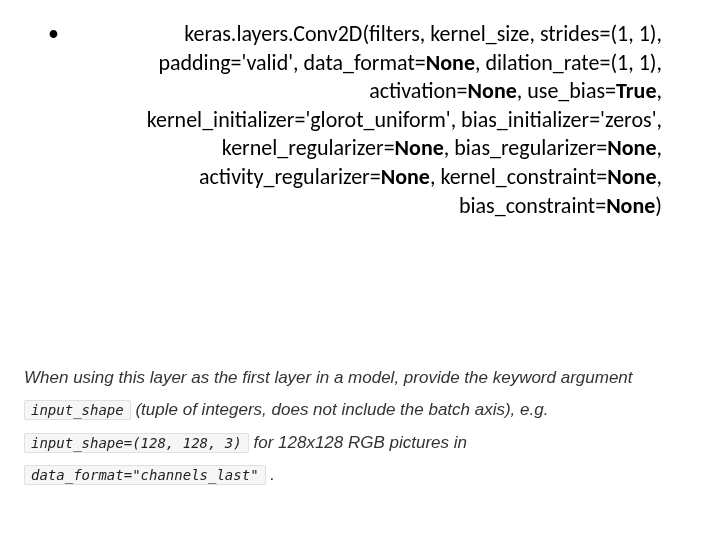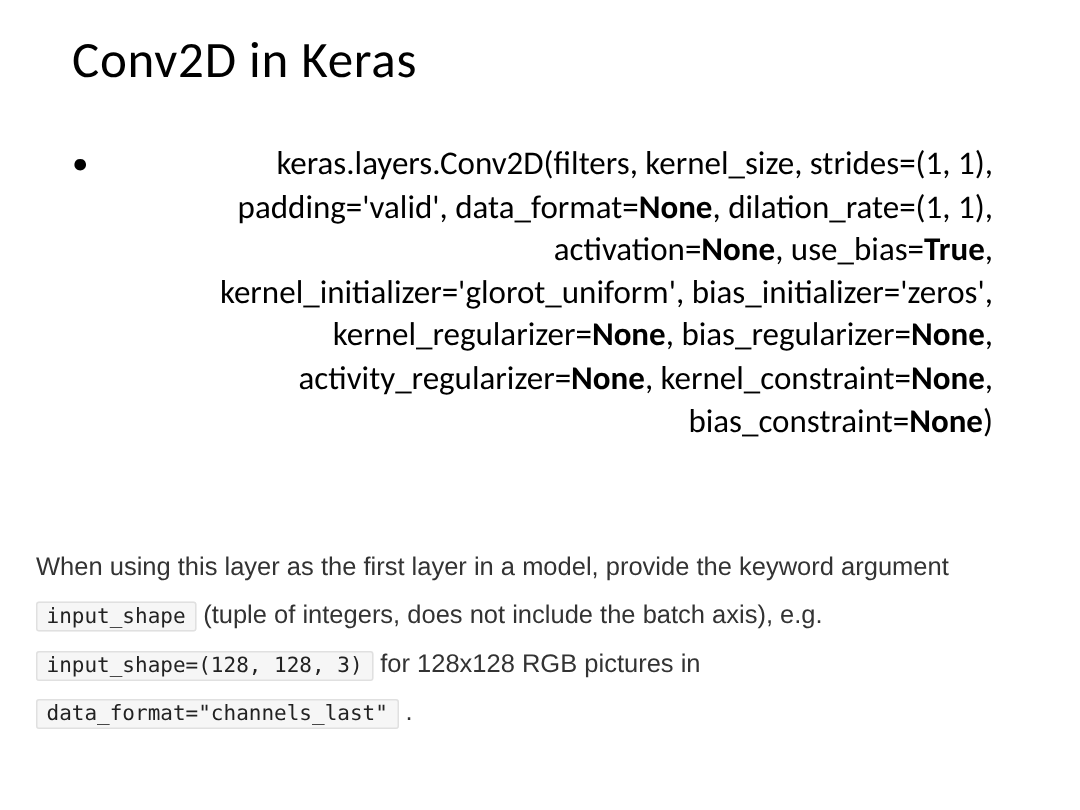--- a/index.html
+++ b/index.html
@@ -41,37 +41,37 @@
   .bullet-text b { font-weight: 700; }
   .note-block {
     position: absolute;
     left: 24px;
     right: 24px;
     top: 362px;
     font-size: 17px;
     color: #333;
     line-height: 1.9;
     font-family: Arial, Helvetica, sans-serif;
+    font-style: italic;
   }
   .note-block .codebox {
     font-family: Consolas, Menlo, monospace;
     font-size: 14px;
     background: #f6f6f6;
     border: 1px solid #e0e0e0;
     padding: 1px 6px;
     border-radius: 2px;
     color: #222;
     white-space: nowrap;
   }
 </style>
 </head>
 <body>
 
 <div class="slide">
-  <h1 class="title">Conv2D in Keras</h1>
 
   <div class="bullet-block">
     <span class="bullet-dot">•</span>
     <span class="bullet-text">
       <span>keras.layers.Conv2D(filters, kernel_size, strides=(1, 1), padding='valid', data_format=</span><b>None</b><span>, dilation_rate=(1, 1), activation=</span><b>None</b><span>, use_bias=</span><b>True</b><span>, kernel_initializer='glorot_uniform', bias_initializer='zeros', kernel_regularizer=</span><b>None</b><span>, bias_regularizer=</span><b>None</b><span>, activity_regularizer=</span><b>None</b><span>, kernel_constraint=</span><b>None</b><span>, bias_constraint=</span><b>None</b><span>)</span>
     </span>
   </div>
 </div>
 
 <div class="note-block">

